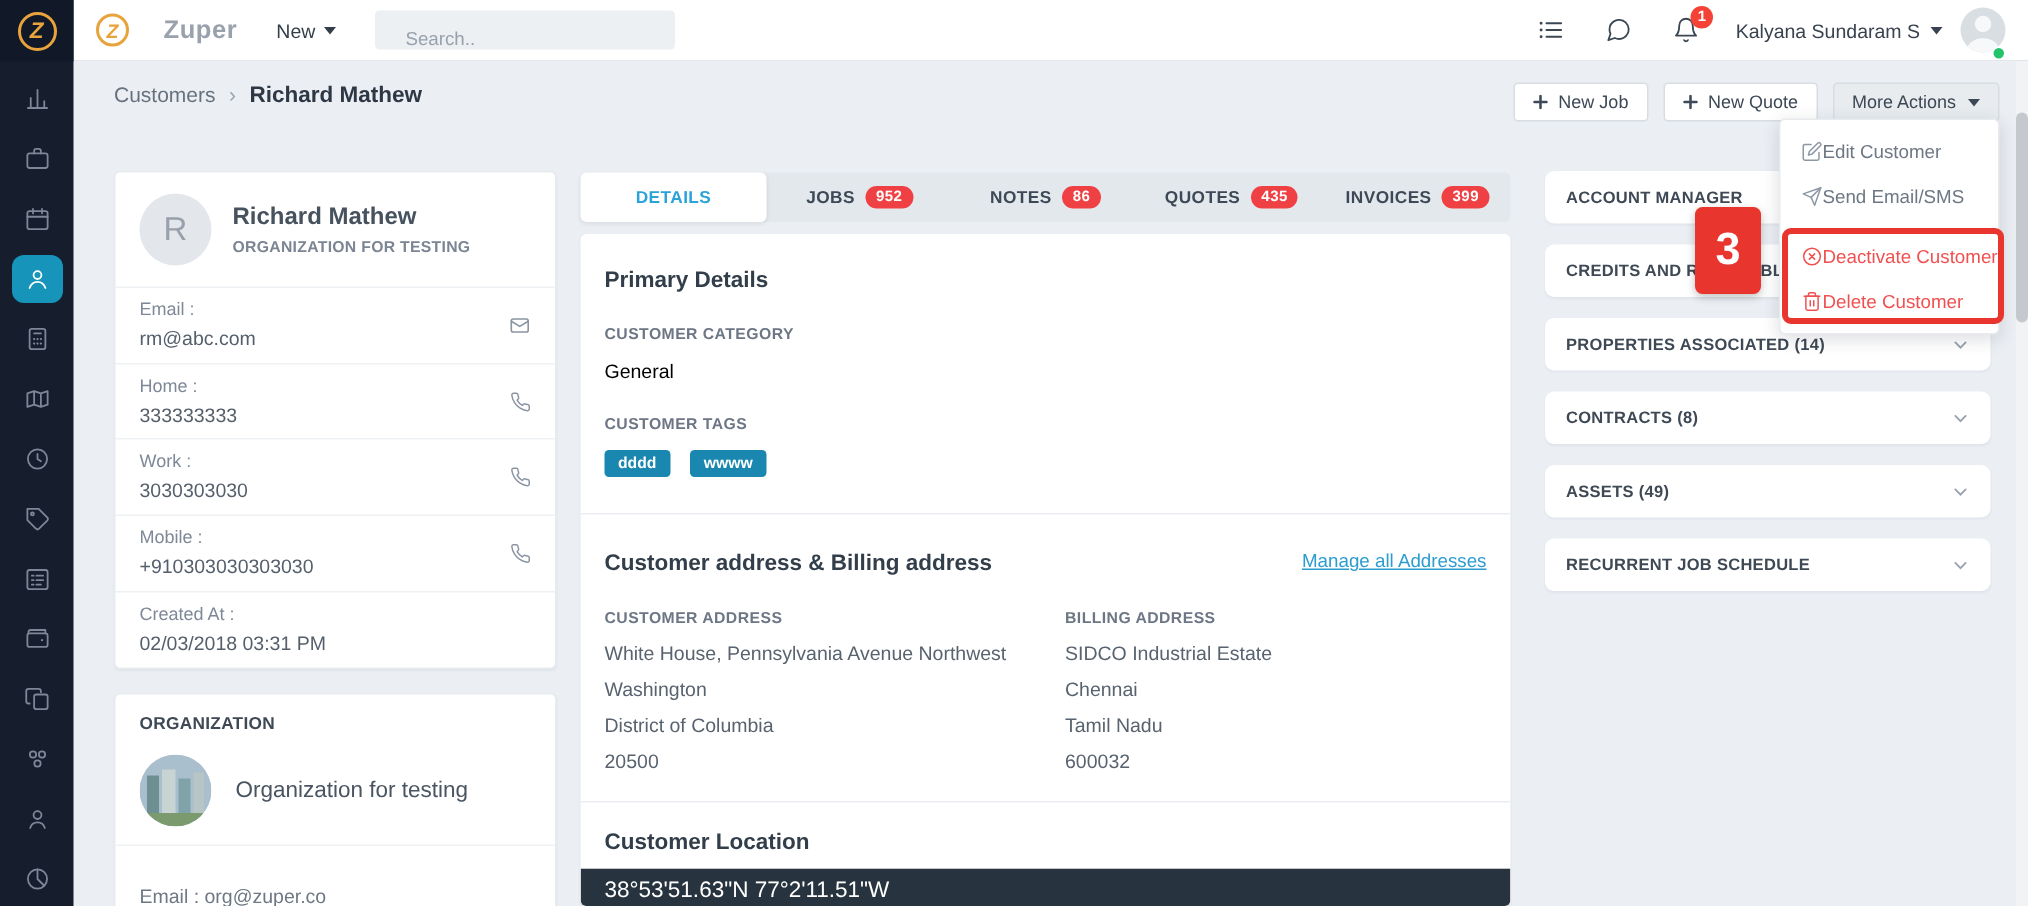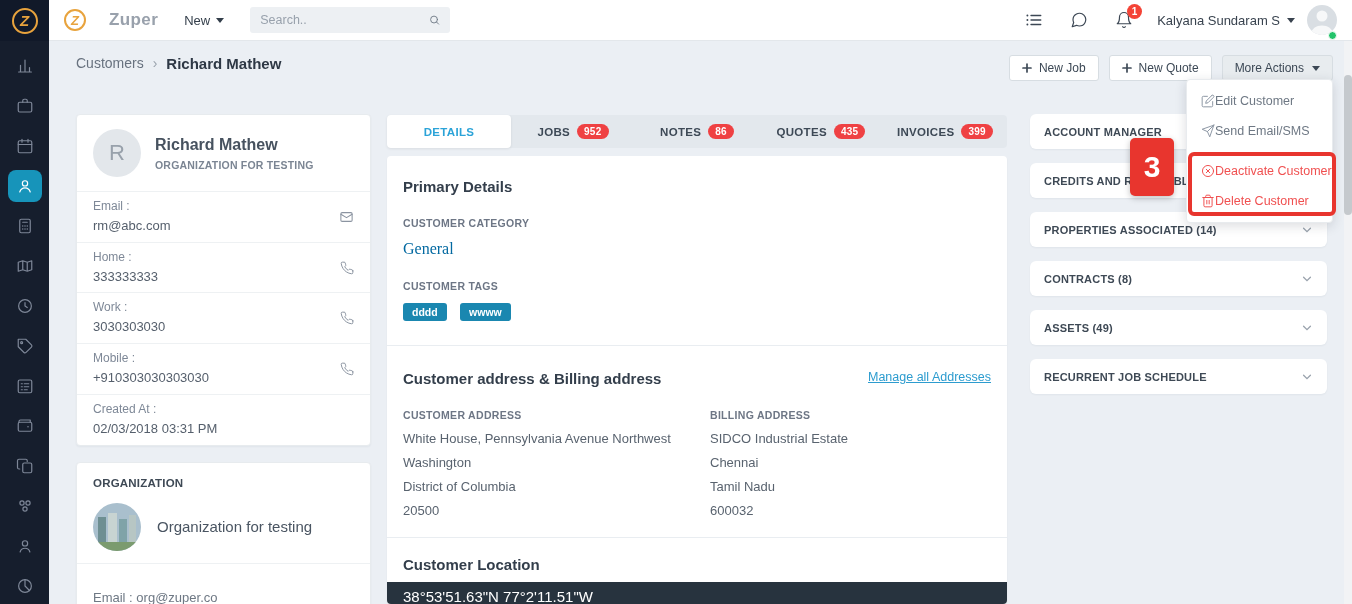--- a/index.html
+++ b/index.html
@@ -16,21 +16,21 @@
   .iwrap { width:34px; height:32px; display:flex; align-items:center; justify-content:center; border-radius:8px; }
   .sitem.active .iwrap { background:#1794ba; color:#fff; }
 
   
   .topbar { position:absolute; left:49px; top:0; right:0; height:41px; background:#fff; border-bottom:1px solid #e3e7eb; display:flex; align-items:center; padding:0 15px; z-index:20; }
   .brand { display:flex; align-items:center; cursor:pointer; }
   .ring.small { width:22px; height:22px; font-size:13px; }
   .brand-name { margin-left:23px; font-size:17px; font-weight:700; color:#99a1ac; letter-spacing:.4px; }
   .new-menu { margin-left:26px; display:flex; align-items:center; gap:6px; font-size:13px; color:#333e4a; cursor:pointer; }
   .caret { width:0; height:0; border-left:4px solid transparent; border-right:4px solid transparent; border-top:5px solid currentColor; }
-  .searchbox { margin-left:26px; width:200px; height:26px; background:#edf0f3; border-radius:3px; display:flex; align-items:center; padding:0 10px; gap:8px; }
+  .searchbox { margin-left:26px; width:200px; height:26px; background:#edf0f3; border-radius:3px; display:flex; align-items:flex-end; padding:0 20px; gap:8px; }
   .searchbox input { flex:1; border:none; outline:none; background:transparent; font-size:12.5px; color:#5a6472; font-family:inherit; }
   .searchbox input::placeholder { color:#98a1ac; }
   .searchbox svg { color:#6d7884; }
   .top-spacer { flex:1; }
   .top-ico { margin-left:27px; color:#3c4754; cursor:pointer; position:relative; }
   .bellbadge { position:absolute; top:-7px; right:-9px; min-width:15px; height:15px; padding:0 3px; background:#f44336; color:#fff; font-size:10px; font-weight:700; border-radius:8px; display:flex; align-items:center; justify-content:center; }
   .username { margin-left:24px; display:flex; align-items:center; gap:7px; font-size:13px; color:#39434f; cursor:pointer; }
   .avatar { margin-left:12px; width:30px; height:30px; border-radius:50%; background:#d9dee3; position:relative; cursor:pointer; overflow:visible; }
   .avatar .ph { border-radius:50%; overflow:hidden; width:30px; height:30px; }
   .green-dot { position:absolute; right:0px; bottom:-5px; width:9px; height:9px; background:#22c36a; border:1.5px solid #fff; border-radius:50%; }
@@ -69,21 +69,21 @@
   
   .center-col { position:absolute; left:387px; top:115px; width:620px; }
   .tabsbar { height:33px; background:#e3e8ed; border-radius:4px; display:flex; }
   .tab { flex:1; display:flex; align-items:center; justify-content:center; gap:7px; font-size:11.5px; font-weight:700; color:#3d4956; letter-spacing:.3px; cursor:pointer; }
   .tab.active { background:#fff; border-radius:4px; color:#2ba3d8; box-shadow:0 1px 3px rgba(0,0,0,.08); }
   .tbadge { background:#ef4143; color:#fff; font-size:10px; font-weight:700; padding:2px 7px; border-radius:9px; }
   .content-card { margin-top:8px; background:#fff; border-radius:4px; box-shadow:0 1px 2px rgba(25,39,57,.05); height:448px; overflow:hidden; }
   .sec { padding:22px 16px 24px; }
   .sec-h { font-size:15px; font-weight:700; color:#333e4b; }
   .mlab { font-size:10.5px; font-weight:700; color:#6d7685; letter-spacing:.3px; }
-  .mval { font-size:16px; color:#0369a1;font-family:Liberation Serif, serif; }
+  .mval { font-size:13px; color:#000000; }
   .sec1 .sec-h { margin-bottom:22px; }
   .sec1 .mlab { margin-bottom:11px; }
   .sec1 .mval { margin-bottom:22px; }
   .tag { display:inline-block; background:#1a87b0; color:#fff; font-size:10.5px; font-weight:700; padding:3px 9px; border-radius:3px; margin-right:9px; }
   .divider { border-top:1px solid #e9edf1; }
   .sec2 { padding:24px 16px 14px; }
   .addr-head { display:flex; align-items:flex-start; justify-content:space-between; margin-bottom:22px; }
   .mlink { font-size:12.5px; color:#2d9ccf; text-decoration:underline; cursor:pointer; }
   .addr-cols { display:flex; }
   .addr-col1 { width:307px; }

